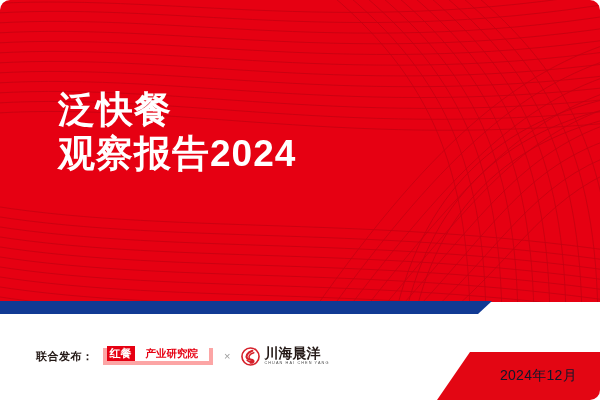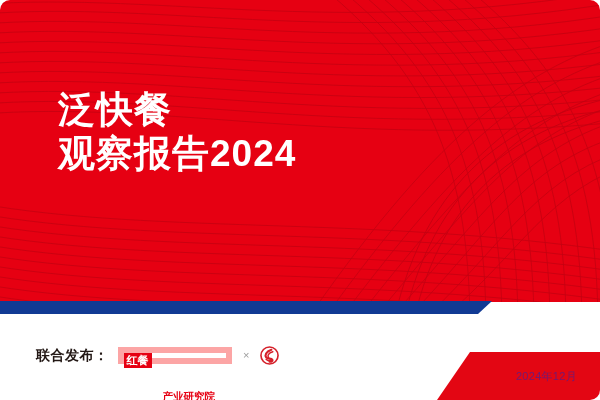--- a/index.html
+++ b/index.html
@@ -78,33 +78,33 @@
 
   .publisher-row {
     position: absolute;
     left: 36px;
     top: 32px;
     display: flex;
     align-items: center;
   }
 
   .publisher-label {
-    font-size: 14px;
+    font-size: 11px;
     font-weight: bold;
     color: #231815;
     letter-spacing: 0.5px;
     white-space: nowrap;
   }
 
   
   .logo-hongcan {
     display: flex;
-    align-items: flex-start;
+    align-items: flex-end;
     margin-left: 9px;
-    border: 6px solid #fca5a5;
+    border: 4px solid #fca5a5;
     height: 17px;
     box-sizing: border-box;
   }
   .logo-hongcan-mark {
     background: #E60012;
     color: #ffffff;
     font-size: 11px;
     font-weight: bold;
     line-height: 15px;
     padding: 0 3px;
@@ -174,22 +174,22 @@
   .date-badge svg {
     position: absolute;
     left: 0; top: 0;
     display: block;
   }
   .date-badge-text {
     position: absolute;
     right: 23px;
     top: 50%;
     transform: translateY(-50%);
-    color: #701a75;
-    font-size: 11px;
+    color: #0f172a;
+    font-size: 14px;
     letter-spacing: 0.3px;
     white-space: nowrap;
   }
 </style>
 </head>
 <body>
 
 <div class="slide">
 
   <div class="hero">
@@ -276,20 +276,24 @@
 
       <span class="logo-separator">×</span>
 
       <span class="logo-chy">
         <svg class="logo-chy-mark" viewBox="0 0 40 40">
           <circle cx="20" cy="20" r="18" fill="none" stroke="#D5202A" stroke-width="3.4"></circle>
           <path d="M24,8 C12,12 10,20 13,24 C16,28 24,25 26,29 C27.5,32 24,34 20,33" fill="none" stroke="#D5202A" stroke-width="4.4" stroke-linecap="round"></path>
           <path d="M27,12 C17,15 15,21 18,24" fill="none" stroke="#D5202A" stroke-width="3.2" stroke-linecap="round"></path>
           <path d="M13,28 C17,31 23,31 26,29" fill="none" stroke="#D5202A" stroke-width="3.2" stroke-linecap="round"></path>
         </svg>
+        <span class="logo-chy-words">
+          <span class="logo-chy-cn">川海晨洋</span>
+          <span class="logo-chy-py">CHUAN HAI CHEN YANG</span>
+        </span>
       </span>
 
     </div>
   </div>
 
   <div class="date-badge">
     <svg width="163" height="48" viewBox="0 0 163 48" preserveAspectRatio="none">
       <polygon points="33,0 163,0 163,48 0,48" fill="#E30613"></polygon>
     </svg>
     <span class="date-badge-text">2024年12月</span>

